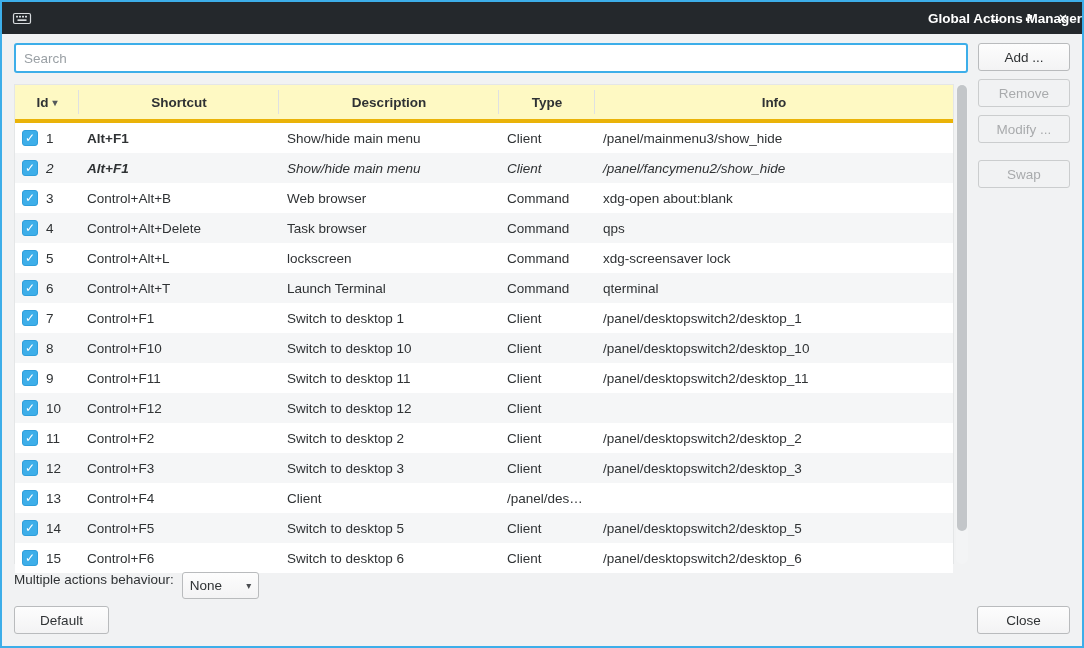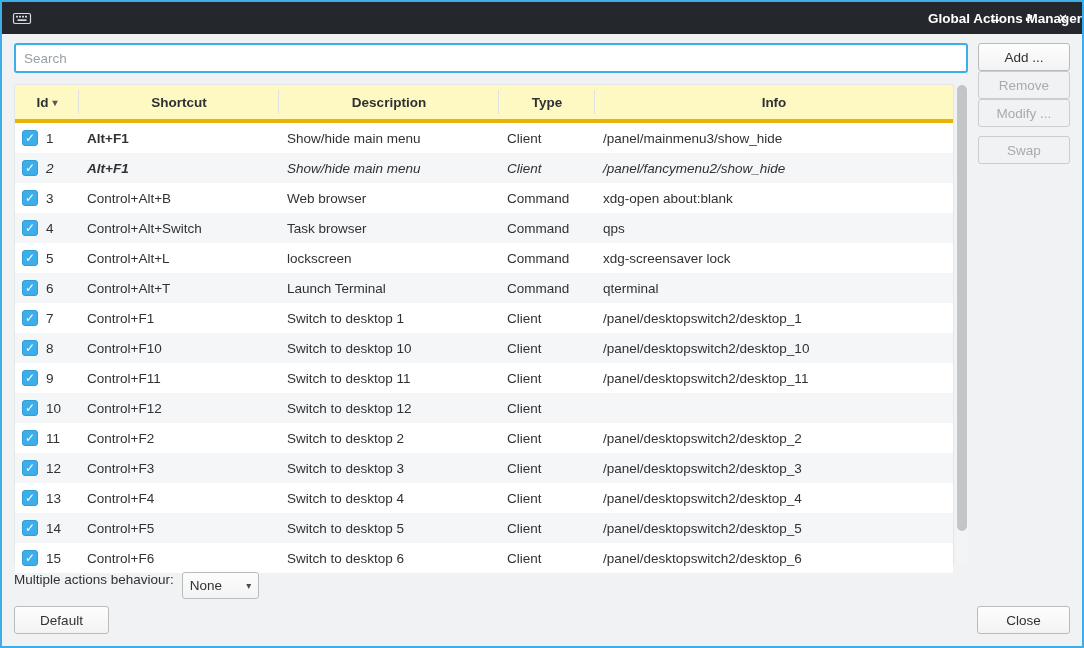--- a/index.html
+++ b/index.html
@@ -12,21 +12,21 @@
   .titlebar { position: relative; height: 32px; flex: 0 0 auto; background: #24282c; display: flex; align-items: center; padding: 0 10px; }
   .titlebar .title { position: absolute; left: 0; right: 0; text-align: right; color: #ffffff; font-weight: bold; font-size: 13.5px; pointer-events: none; }
   .app-icon { width: 20px; height: 20px; display: flex; align-items: center; justify-content: center; z-index: 1; }
   .win-controls { margin-left: auto; display: flex; gap: 16px; z-index: 1; }
   .win-btn { width: 18px; height: 18px; display: flex; align-items: center; justify-content: center; cursor: default; }
 
   
   .content { flex: 1; padding: 9px 12px 12px; display: flex; flex-direction: column; }
   .body-cols { display: flex; }
   .col-left { flex: 1; min-width: 0; display: flex; flex-direction: column; }
-  .col-right { width: 92px; margin-left: 10px; display: flex; flex-direction: column; }
+  .col-right { width: 92px; margin-left: 10px; display: flex; flex-direction: column; gap: 8px; }
 
   .search { width: 100%; height: 30px; border: 2px solid #3daee9; border-radius: 3px; background: #ffffff; padding: 8px 8px; font-family: "Liberation Sans", sans-serif; font-size: 13.5px; color: #2f3234; outline: none; }
   .search::placeholder { color: #9aa0a5; }
 
   .btn { height: 28px; padding: 0 10px; background: linear-gradient(#fdfdfd, #f3f3f4); border: 1px solid #b9bbbd; border-radius: 3px; font-family: "Liberation Sans", sans-serif; font-size: 13.5px; color: #2f3234; display: flex; align-items: center; justify-content: center; white-space: nowrap; }
   .btn.disabled { color: #a9abad; border-color: #cbcdce; background: #f1f2f3; }
   .btn-swap { margin-top: 9px; }
 
   
   .tablewrap { margin-top: 11px; height: 480px; display: flex; }
@@ -154,21 +154,21 @@
     <div class="cell">Control+Alt+B</div>
     <div class="cell">Web browser</div>
     <div class="cell">Command</div>
     <div class="cell">xdg-open about:blank</div>
   </div>
                 <div class="row alt">
     <div class="cell-id">
       <span class="checkbox checked">✓</span>
       <span class="idnum">4</span>
     </div>
-    <div class="cell">Control+Alt+Switch</div>
+    <div class="cell">Control+Alt+Delete</div>
     <div class="cell">Task browser</div>
     <div class="cell">Command</div>
     <div class="cell">qps</div>
   </div>
                 <div class="row">
     <div class="cell-id">
       <span class="checkbox checked">✓</span>
       <span class="idnum">5</span>
     </div>
     <div class="cell">Control+Alt+L</div>
@@ -244,21 +244,20 @@
     <div class="cell">Switch to desktop 3</div>
     <div class="cell">Client</div>
     <div class="cell">/panel/desktopswitch2/desktop_3</div>
   </div>
                 <div class="row">
     <div class="cell-id">
       <span class="checkbox checked">✓</span>
       <span class="idnum">13</span>
     </div>
     <div class="cell">Control+F4</div>
-    <div class="cell">Switch to desktop 4</div>
     <div class="cell">Client</div>
     <div class="cell">/panel/desktopswitch2/desktop_4</div>
   </div>
                 <div class="row alt">
     <div class="cell-id">
       <span class="checkbox checked">✓</span>
       <span class="idnum">14</span>
     </div>
     <div class="cell">Control+F5</div>
     <div class="cell">Switch to desktop 5</div>

